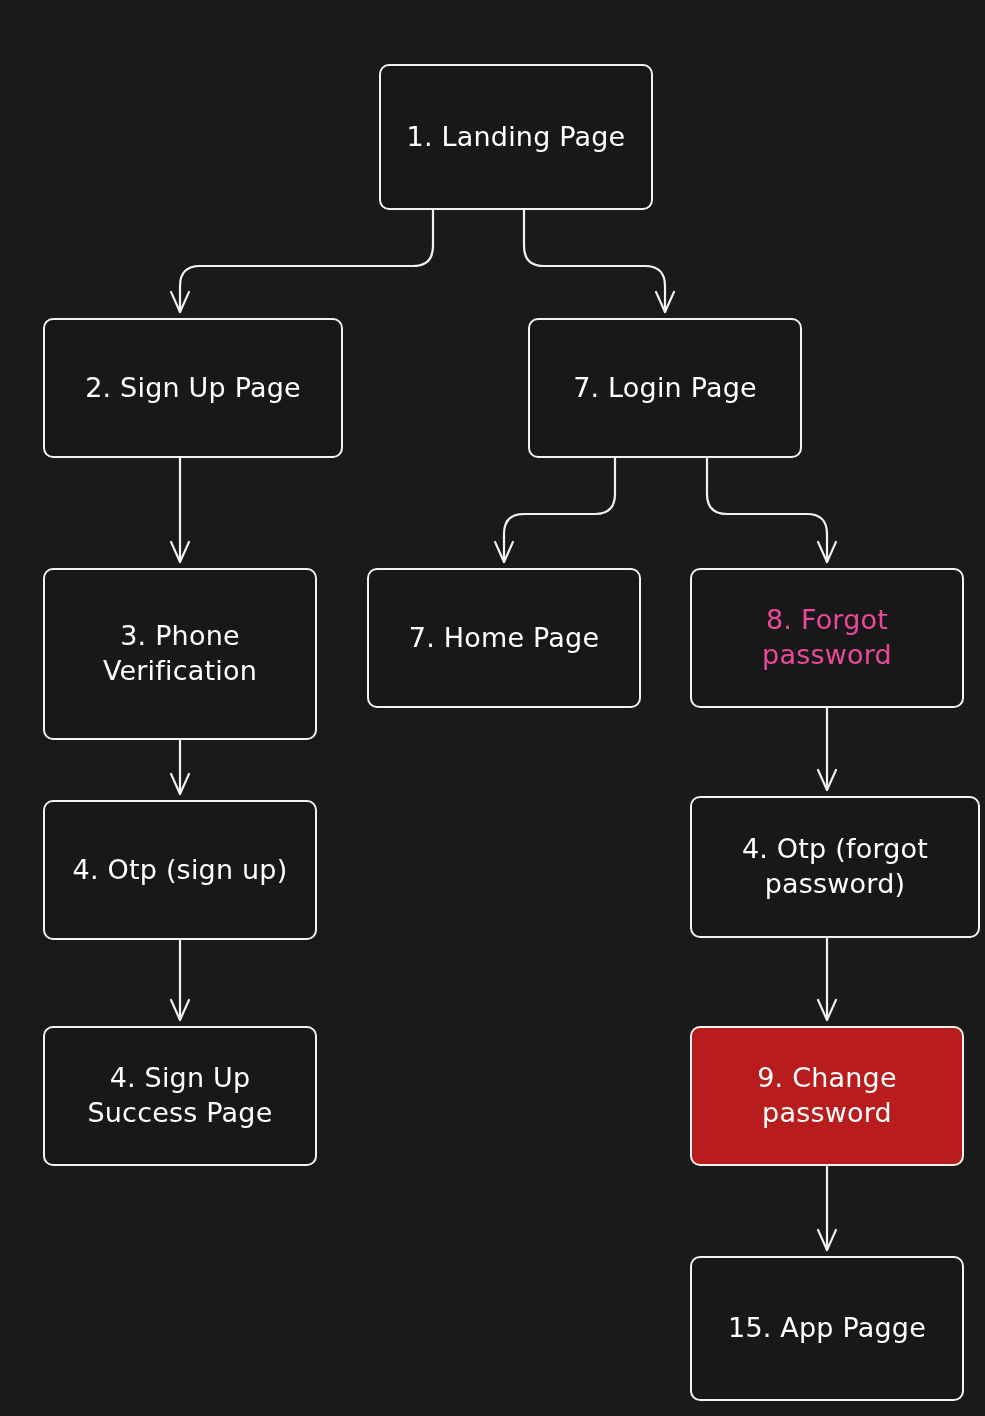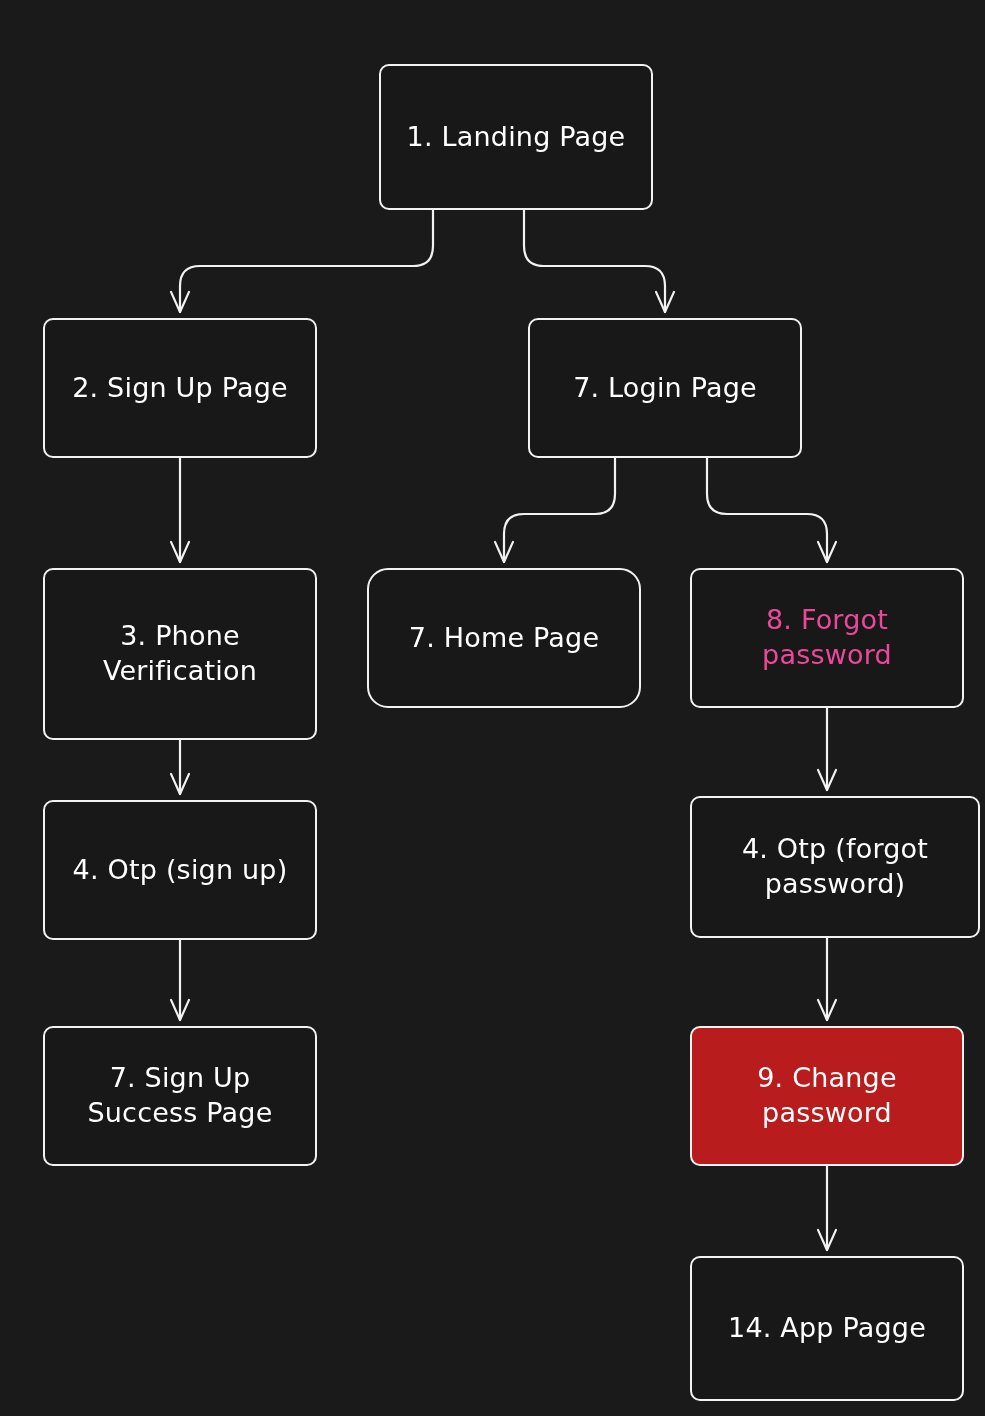--- a/index.html
+++ b/index.html
@@ -91,50 +91,50 @@
       <g>
         <path d="M 827 1166 L 827 1250" fill="none" stroke="#f2f2f2" stroke-width="2.2" stroke-linecap="round" stroke-linejoin="round"></path>
         <path d="M 818.0 1229.9 L 827.0 1250.0 L 836.0 1229.9" fill="none" stroke="#f2f2f2" stroke-width="2.2" stroke-linecap="round" stroke-linejoin="round"></path>
       </g>
     </svg>
 
   <div id="node-layer">
       <div class="node" style="left: 344px; top: 64px; width: 274px; height: 146px; border-color: rgb(242, 242, 242); background: rgb(24, 24, 24); color: rgb(255, 255, 255); margin-left: 35px;">
         <span class="label">1. Landing Page</span>
       </div>
-      <div class="node" style="left: 43px; top: 318px; width: 274px; height: 140px; border-color: rgb(242, 242, 242); background: rgb(24, 24, 24); color: rgb(255, 255, 255);">
+      <div class="node" style="left: 43px; top: 318px; width: 300px; height: 140px; border-color: rgb(242, 242, 242); background: rgb(24, 24, 24); color: rgb(255, 255, 255);">
         <span class="label">2. Sign Up Page</span>
       </div>
       <div class="node" style="left: 528px; top: 318px; width: 274px; height: 140px; border-color: rgb(242, 242, 242); background: rgb(24, 24, 24); color: rgb(255, 255, 255);">
         <span class="label">7. Login Page</span>
       </div>
       <div class="node" style="left: 43px; top: 568px; width: 274px; height: 172px; border-color: rgb(242, 242, 242); background: rgb(24, 24, 24); color: rgb(255, 255, 255);">
         <span class="label">3. Phone
 Verification</span>
       </div>
-      <div class="node" style="left: 367px; top: 568px; width: 274px; height: 140px; border-color: rgb(242, 242, 242); background: rgb(24, 24, 24); color: rgb(255, 255, 255); border-radius: 21px;">
+      <div class="node" style="left: 367px; top: 568px; width: 274px; height: 140px; border-color: rgb(242, 242, 242); background: rgb(24, 24, 24); color: rgb(255, 255, 255);">
         <span class="label">7. Home Page</span>
       </div>
       <div class="node" style="left: 690px; top: 568px; width: 274px; height: 140px; border-color: rgb(242, 242, 242); background: rgb(24, 24, 24); color: #ec4899;">
         <span class="label">8. Forgot
 password</span>
       </div>
       <div class="node" style="left: 43px; top: 800px; width: 274px; height: 140px; border-color: rgb(242, 242, 242); background: rgb(24, 24, 24); color: rgb(255, 255, 255); justify-content: center;">
         <span class="label">4. Otp (sign up)</span>
       </div>
       <div class="node" style="left: 690px; top: 796px; width: 290px; height: 142px; border-color: rgb(242, 242, 242); background: rgb(24, 24, 24); color: rgb(255, 255, 255);">
         <span class="label">4. Otp (forgot
 password)</span>
       </div>
       <div class="node" style="left: 43px; top: 1026px; width: 274px; height: 140px; border-color: rgb(242, 242, 242); background: rgb(24, 24, 24); color: rgb(255, 255, 255);">
-        <span class="label">7. Sign Up
+        <span class="label">4. Sign Up
 Success Page</span>
       </div>
       <div class="node" style="left: 690px; top: 1026px; width: 274px; height: 140px; border-color: rgb(242, 242, 242); background: #b91c1c; color: rgb(255, 255, 255);">
         <span class="label">9. Change
 password</span>
       </div>
       <div class="node" style="left: 690px; top: 1256px; width: 274px; height: 145px; border-color: rgb(242, 242, 242); background: rgb(24, 24, 24); color: rgb(255, 255, 255);">
-        <span class="label">14. App Pagge</span>
+        <span class="label">15. App Pagge</span>
       </div>
     </div>
 
 </div>
 
 </body></html>

